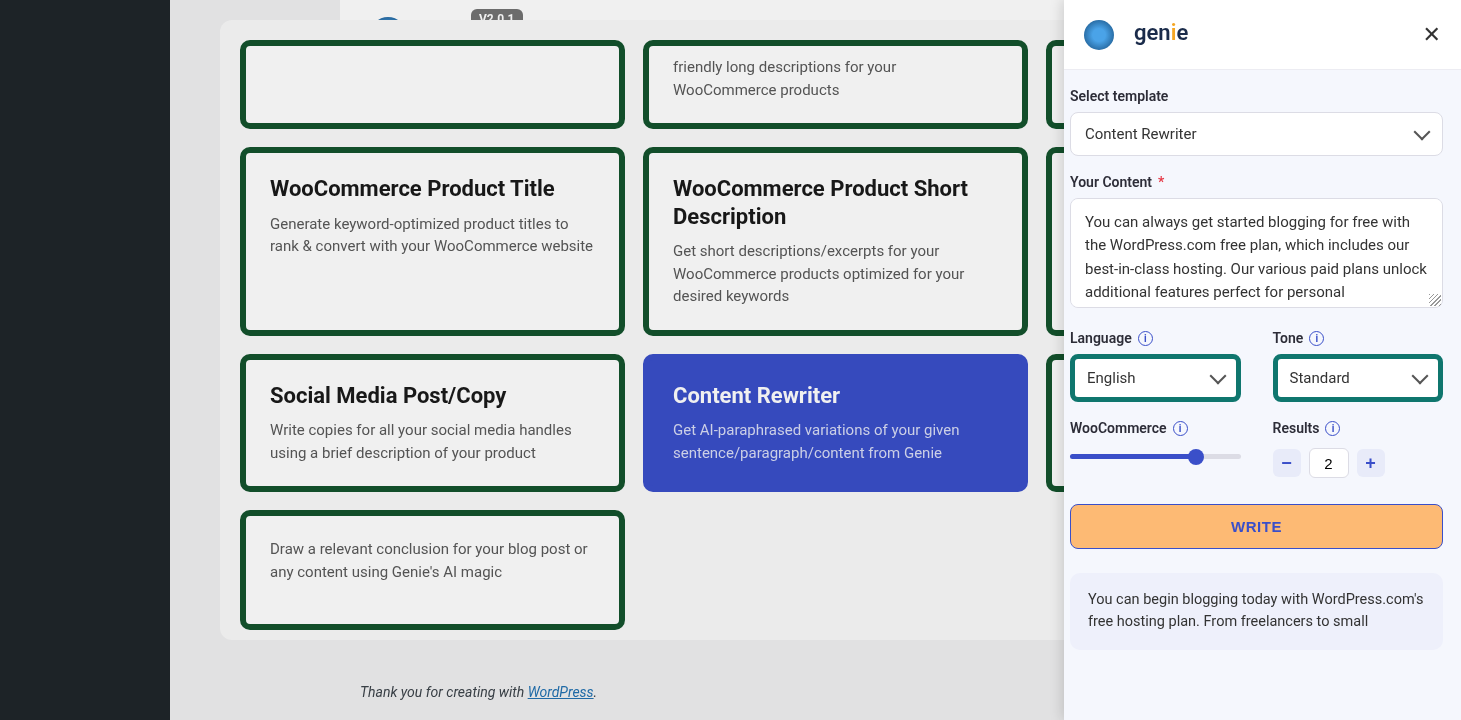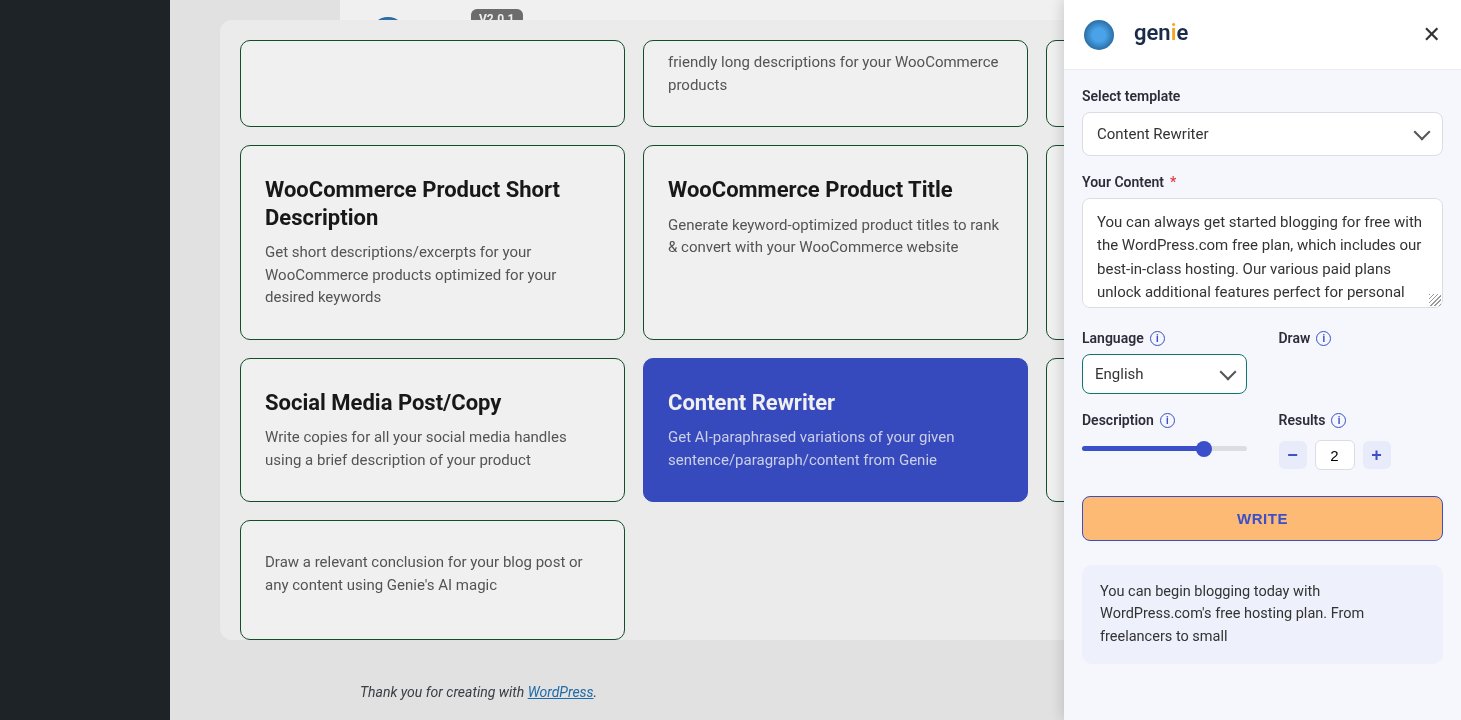--- a/index.html
+++ b/index.html
@@ -12,59 +12,59 @@
 .logo { display: flex; align-items: center; gap: 6px; position: relative; }
 .logo-mascot { width: 36px; height: 36px; background: radial-gradient(circle, #4aa3e8 30%, #2a6fa8 70%); border-radius: 50% 50% 45% 45%; position: relative; }
 .logo-text { font-size: 28px; font-weight: 600; color: #1a2b4a; letter-spacing: -0.5px; }
 .logo-text .o { color: #f5a623; }
 .version-badge { position: absolute; top: -8px; right: -44px; background: #737373; color: #fff; font-size: 12px; font-weight: 700; padding: 3px 8px; border-radius: 6px; }
 .version-badge::after { content: ''; position: absolute; bottom: -5px; left: 8px; border: 5px solid transparent; border-top-color: #e63946; border-bottom: none; }
 
 .content-area { position: absolute; left: 170px; top: 0; right: 0; bottom: 0; overflow: hidden; }
 .cards-container { position: absolute; left: 50px; top: 20px; right: 10px; bottom: 80px; background: #fafafa; border-radius: 12px; padding: 20px; }
 .cards-grid { display: grid; grid-template-columns: repeat(3, 1fr); gap: 18px; }
-.card { background: #fff; border: 1px solid #14532d; border-radius: 10px; padding: 30px 24px; min-height: 120px; }
+.card { background: #fff; border: 6px solid #14532d; border-radius: 10px; padding: 22px 24px; min-height: 120px; }
 .card.partial-top { padding-top: 10px; min-height: 60px; }
 .card.active { background: #3a4fc9; border-color: #3a4fc9; }
 .card-title { font-size: 22px; font-weight: 700; color: #1a1a1a; margin-bottom: 10px; line-height: 1.25; }
 .card.active .card-title { color: #fff; }
 .card-desc { font-size: 15px; color: #5a5a5a; line-height: 1.5; }
 .card.active .card-desc { color: #d8dcf5; }
 .card.cutoff { overflow: hidden; }
 
 .footer { position: absolute; left: 190px; bottom: 20px; font-size: 14px; color: #3c434a; font-style: italic; }
 .footer a { color: #2271b1; text-decoration: underline; }
 
 
 .panel { position: absolute; right: 0; top: 0; width: 397px; height: 100%; background: #f5f7fd; box-shadow: -2px 0 12px rgba(0,0,0,0.15); z-index: 10; display: flex; flex-direction: column; }
 .panel-header { height: 70px; background: #fff; display: flex; align-items: center; justify-content: space-between; padding: 0 20px; border-bottom: 1px solid #ececf2; }
 .panel-logo { display: flex; align-items: flex-start; gap: 20px; }
 .panel-logo-mascot { width: 30px; height: 30px; background: radial-gradient(circle, #4aa3e8 30%, #2a6fa8 70%); border-radius: 50%; }
 .panel-logo-text { font-size: 22px; font-weight: 600; color: #1a2b4a; }
 .panel-logo-text .o { color: #f5a623; }
 .close-x { font-size: 22px; color: #333; cursor: pointer; background: none; border: none; }
 
-.panel-body { flex: 1; overflow-y: auto; padding: 18px 18px 0 18px; }
+.panel-body { flex: 1; overflow-y: auto; padding: 18px 18px 0 6px; }
 .field-label { font-size: 14px; font-weight: 600; color: #2d2d38; margin-bottom: 8px; display: flex; align-items: center; gap: 6px; }
 .field-label .req { color: #e63946; }
 .info-icon { width: 15px; height: 15px; border-radius: 50%; border: 1.5px solid #3a4fc9; color: #3a4fc9; font-size: 10px; display: inline-flex; align-items: center; justify-content: center; font-weight: 700; }
 
 .select-box { width: 100%; background: #fff; border: 1px solid #dcdce5; border-radius: 8px; padding: 12px 14px; font-size: 15px; color: #333; display: flex; justify-content: space-between; align-items: center; cursor: pointer; margin-bottom: 18px; }
 .chevron { width: 12px; height: 12px; border-right: 2px solid #555; border-bottom: 2px solid #555; transform: rotate(45deg); margin-top: -4px; }
 
 .textarea-wrap { position: relative; margin-bottom: 18px; }
 .content-textarea { width: 100%; height: 110px; background: #fff; border: 1px solid #dcdce5; border-radius: 8px; padding: 12px 14px; font-size: 15px; color: #333; line-height: 1.55; resize: none; font-family: inherit; overflow-y: scroll; }
 .content-textarea::-webkit-scrollbar { width: 14px; }
 .content-textarea::-webkit-scrollbar-track { background: #f0f0f0; border-radius: 0 8px 8px 0; }
 .content-textarea::-webkit-scrollbar-thumb { background: #c0c0c0; border-radius: 4px; }
 .resize-handle { position: absolute; right: 2px; bottom: 6px; width: 12px; height: 12px; background: repeating-linear-gradient(135deg, #999 0, #999 1px, transparent 1px, transparent 3px); pointer-events: none; }
 
 .row { display: flex; gap: 32px; margin-bottom: 18px; }
 .col { flex: 1; }
-.small-select { width: 100%; background: #fff; border: 1px solid #0f766e; border-radius: 8px; padding: 10px 12px; font-size: 15px; color: #333; display: flex; justify-content: space-between; align-items: center; cursor: pointer; }
+.small-select { width: 100%; background: #fff; border: 5px solid #0f766e; border-radius: 8px; padding: 10px 12px; font-size: 15px; color: #333; display: flex; justify-content: space-between; align-items: center; cursor: pointer; }
 
 .slider-wrap { padding-top: 10px; }
 .slider { width: 100%; height: 5px; background: #dcdce5; border-radius: 3px; position: relative; cursor: pointer; }
 .slider-fill { position: absolute; left: 0; top: 0; height: 100%; width: 74%; background: #3a4fc9; border-radius: 3px; }
 .slider-thumb { position: absolute; left: 74%; top: 50%; transform: translate(-50%, -50%); width: 16px; height: 16px; background: #3a4fc9; border-radius: 50%; }
 
 .stepper { display: flex; align-items: center; gap: 8px; padding-top: 4px; }
 .step-btn { width: 28px; height: 28px; background: #e8ebf9; border: none; border-radius: 6px; color: #3a4fc9; font-size: 18px; font-weight: 700; cursor: pointer; display: flex; align-items: center; justify-content: center; }
 .step-input { width: 40px; height: 30px; background: #fff; border: 1px solid #dcdce5; border-radius: 6px; text-align: center; font-size: 15px; }
 
@@ -89,26 +89,26 @@
   <div class="cards-container">
     <div class="cards-grid">
 
       <div class="card partial-top" style="grid-column:1;"></div>
       <div class="card partial-top" style="grid-column:2;">
         <div class="card-desc">friendly long descriptions for your WooCommerce products</div>
       </div>
       <div class="card partial-top cutoff" style="grid-column:3;"></div>
 
       <div class="card">
+        <div class="card-title">WooCommerce Product Title</div>
+        <div class="card-desc">Generate keyword-optimized product titles to rank &amp; convert with your WooCommerce website</div>
+      </div>
+      <div class="card">
         <div class="card-title">WooCommerce Product Short Description</div>
         <div class="card-desc">Get short descriptions/excerpts for your WooCommerce products optimized for your desired keywords</div>
-      </div>
-      <div class="card">
-        <div class="card-title">WooCommerce Product Title</div>
-        <div class="card-desc">Generate keyword-optimized product titles to rank &amp; convert with your WooCommerce website</div>
       </div>
       <div class="card cutoff">
         <div class="card-title">Tag</div>
         <div class="card-desc">
           <span>Get</span><br>
           <span>prod</span>
         </div>
       </div>
 
       <div class="card">
@@ -172,30 +172,34 @@
           <span>Language</span>
           <span class="info-icon">i</span>
         </div>
         <div class="small-select">
           <span>English</span>
           <span class="chevron"></span>
         </div>
       </div>
       <div class="col">
         <div class="field-label">
-          <span>Draw</span>
-          <span class="info-icon">i</span>
+          <span>Tone</span>
+          <span class="info-icon">i</span>
+        </div>
+        <div class="small-select">
+          <span>Standard</span>
+          <span class="chevron"></span>
         </div>
       </div>
     </div>
 
     <div class="row">
       <div class="col">
         <div class="field-label">
-          <span>Description</span>
+          <span>WooCommerce</span>
           <span class="info-icon">i</span>
         </div>
         <div class="slider-wrap">
           <div class="slider">
             <div class="slider-fill"></div>
             <div class="slider-thumb"></div>
           </div>
         </div>
       </div>
       <div class="col">

